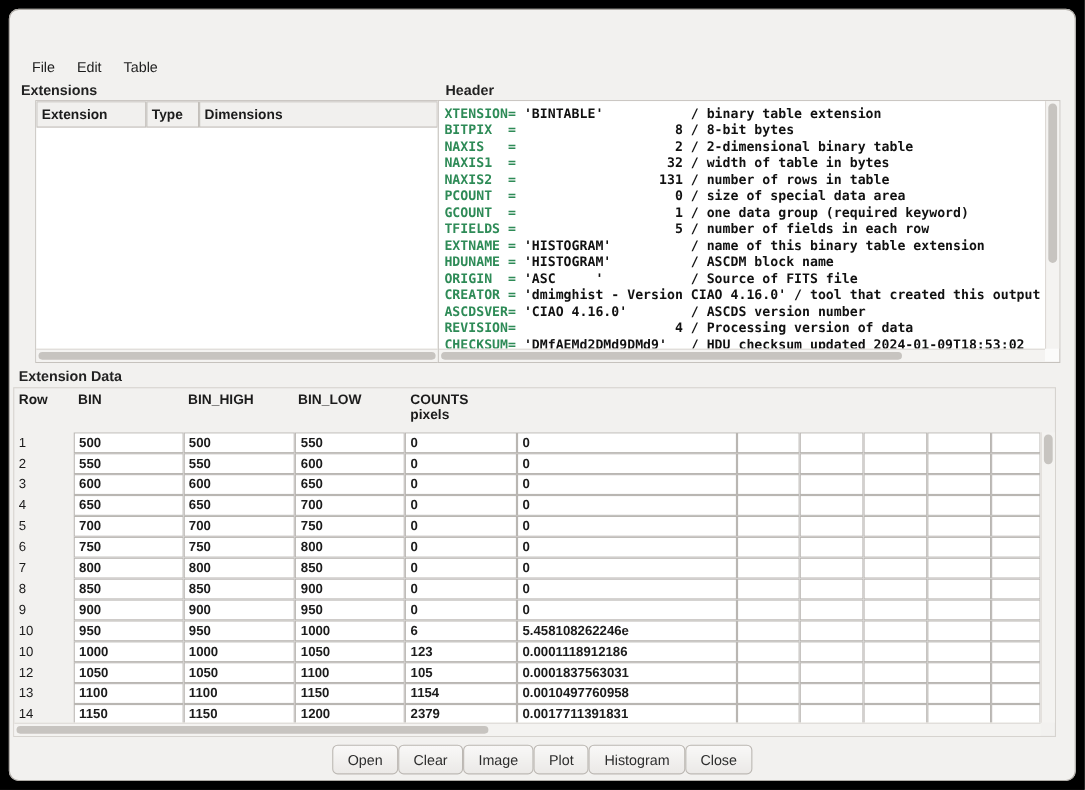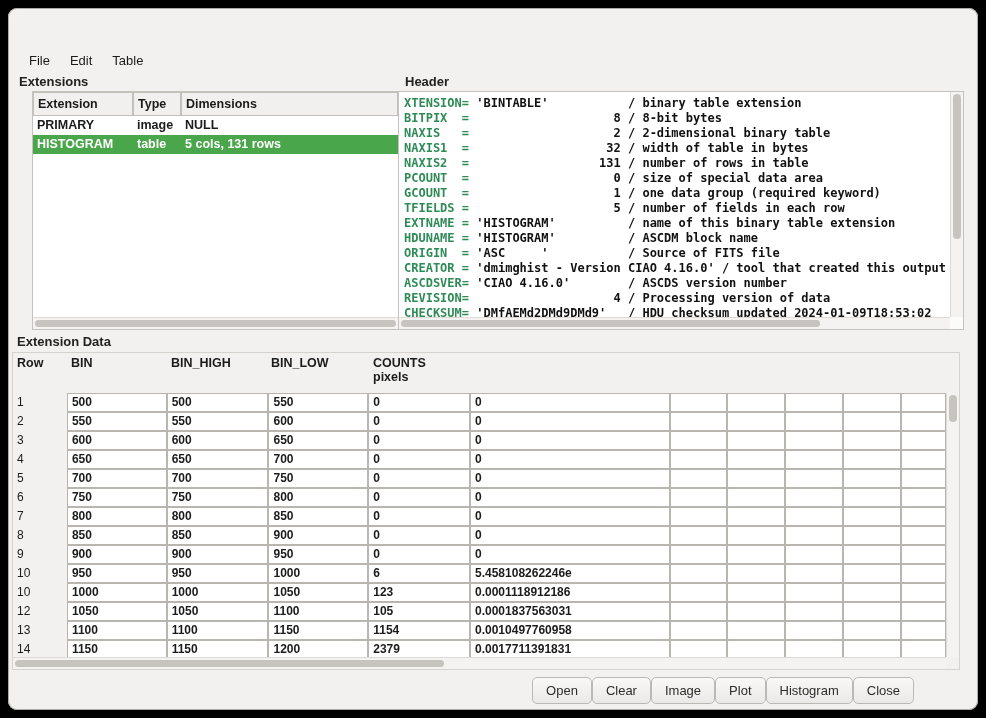--- a/index.html
+++ b/index.html
@@ -79,21 +79,21 @@
   .dg-rownum { width:54px; font-size:12px; padding:2px 0 0 4px; }
   .dg-cell { border:1px solid #b9b6b2; background:#fff; height:19px;
              font-size:12px; font-weight:600; padding:1px 0 0 4px;
              white-space:nowrap; overflow:hidden; }
   .dg-cell.e0,.dg-cell.e1,.dg-cell.e2,.dg-cell.e3 { width:58px; }
   .dg-cell.e4 { width:45px; }
   .data-area .sb.v { top:40px; }
 
   
   .footer { position:absolute; left:0; top:664px; width:100%; height:36px;
-            display:flex; align-items:center; justify-content:flex-end;
+            display:flex; align-items:center; justify-content:center;
             padding:0 64px; }
   .btn { background:linear-gradient(#f9f8f7,#ebe9e7); border:1px solid #bcb8b3;
          border-radius:5px; padding:5px 13px; font-size:13px; color:#2d2d2d;
          font-family:"Liberation Sans", sans-serif; }
 </style>
 </head>
 <body>
 
 <div class="window">
 
@@ -105,32 +105,20 @@
   </div>
 
   <div class="panel-label ext-label">Extensions</div>
   <div class="frame ext-frame">
     <div class="ext-table">
       <div class="ext-thead">
         <div class="ext-hcell w-name">Extension</div>
         <div class="ext-hcell w-type">Type</div>
         <div class="ext-hcell w-dims">Dimensions</div>
       </div>
-      <div class="ext-body">
-          <div class="ext-row">
-            <div class="ext-cell cn">PRIMARY</div>
-            <div class="ext-cell ct">image</div>
-            <div class="ext-cell cd">NULL</div>
-          </div>
-          <div class="ext-row selected" style="background: rgb(74, 166, 74);">
-            <div class="ext-cell cn">HISTOGRAM</div>
-            <div class="ext-cell ct">table</div>
-            <div class="ext-cell cd">5 cols, 131 rows</div>
-          </div>
-        </div>
     </div>
     <div class="sb v">
       <div class="thumb" style="top:2px;bottom:2px"></div>
     </div>
     <div class="sb h">
       <div class="thumb" style="left:2px;right:2px"></div>
     </div>
   </div>
 
   <div class="panel-label hdr-label">Header</div>

